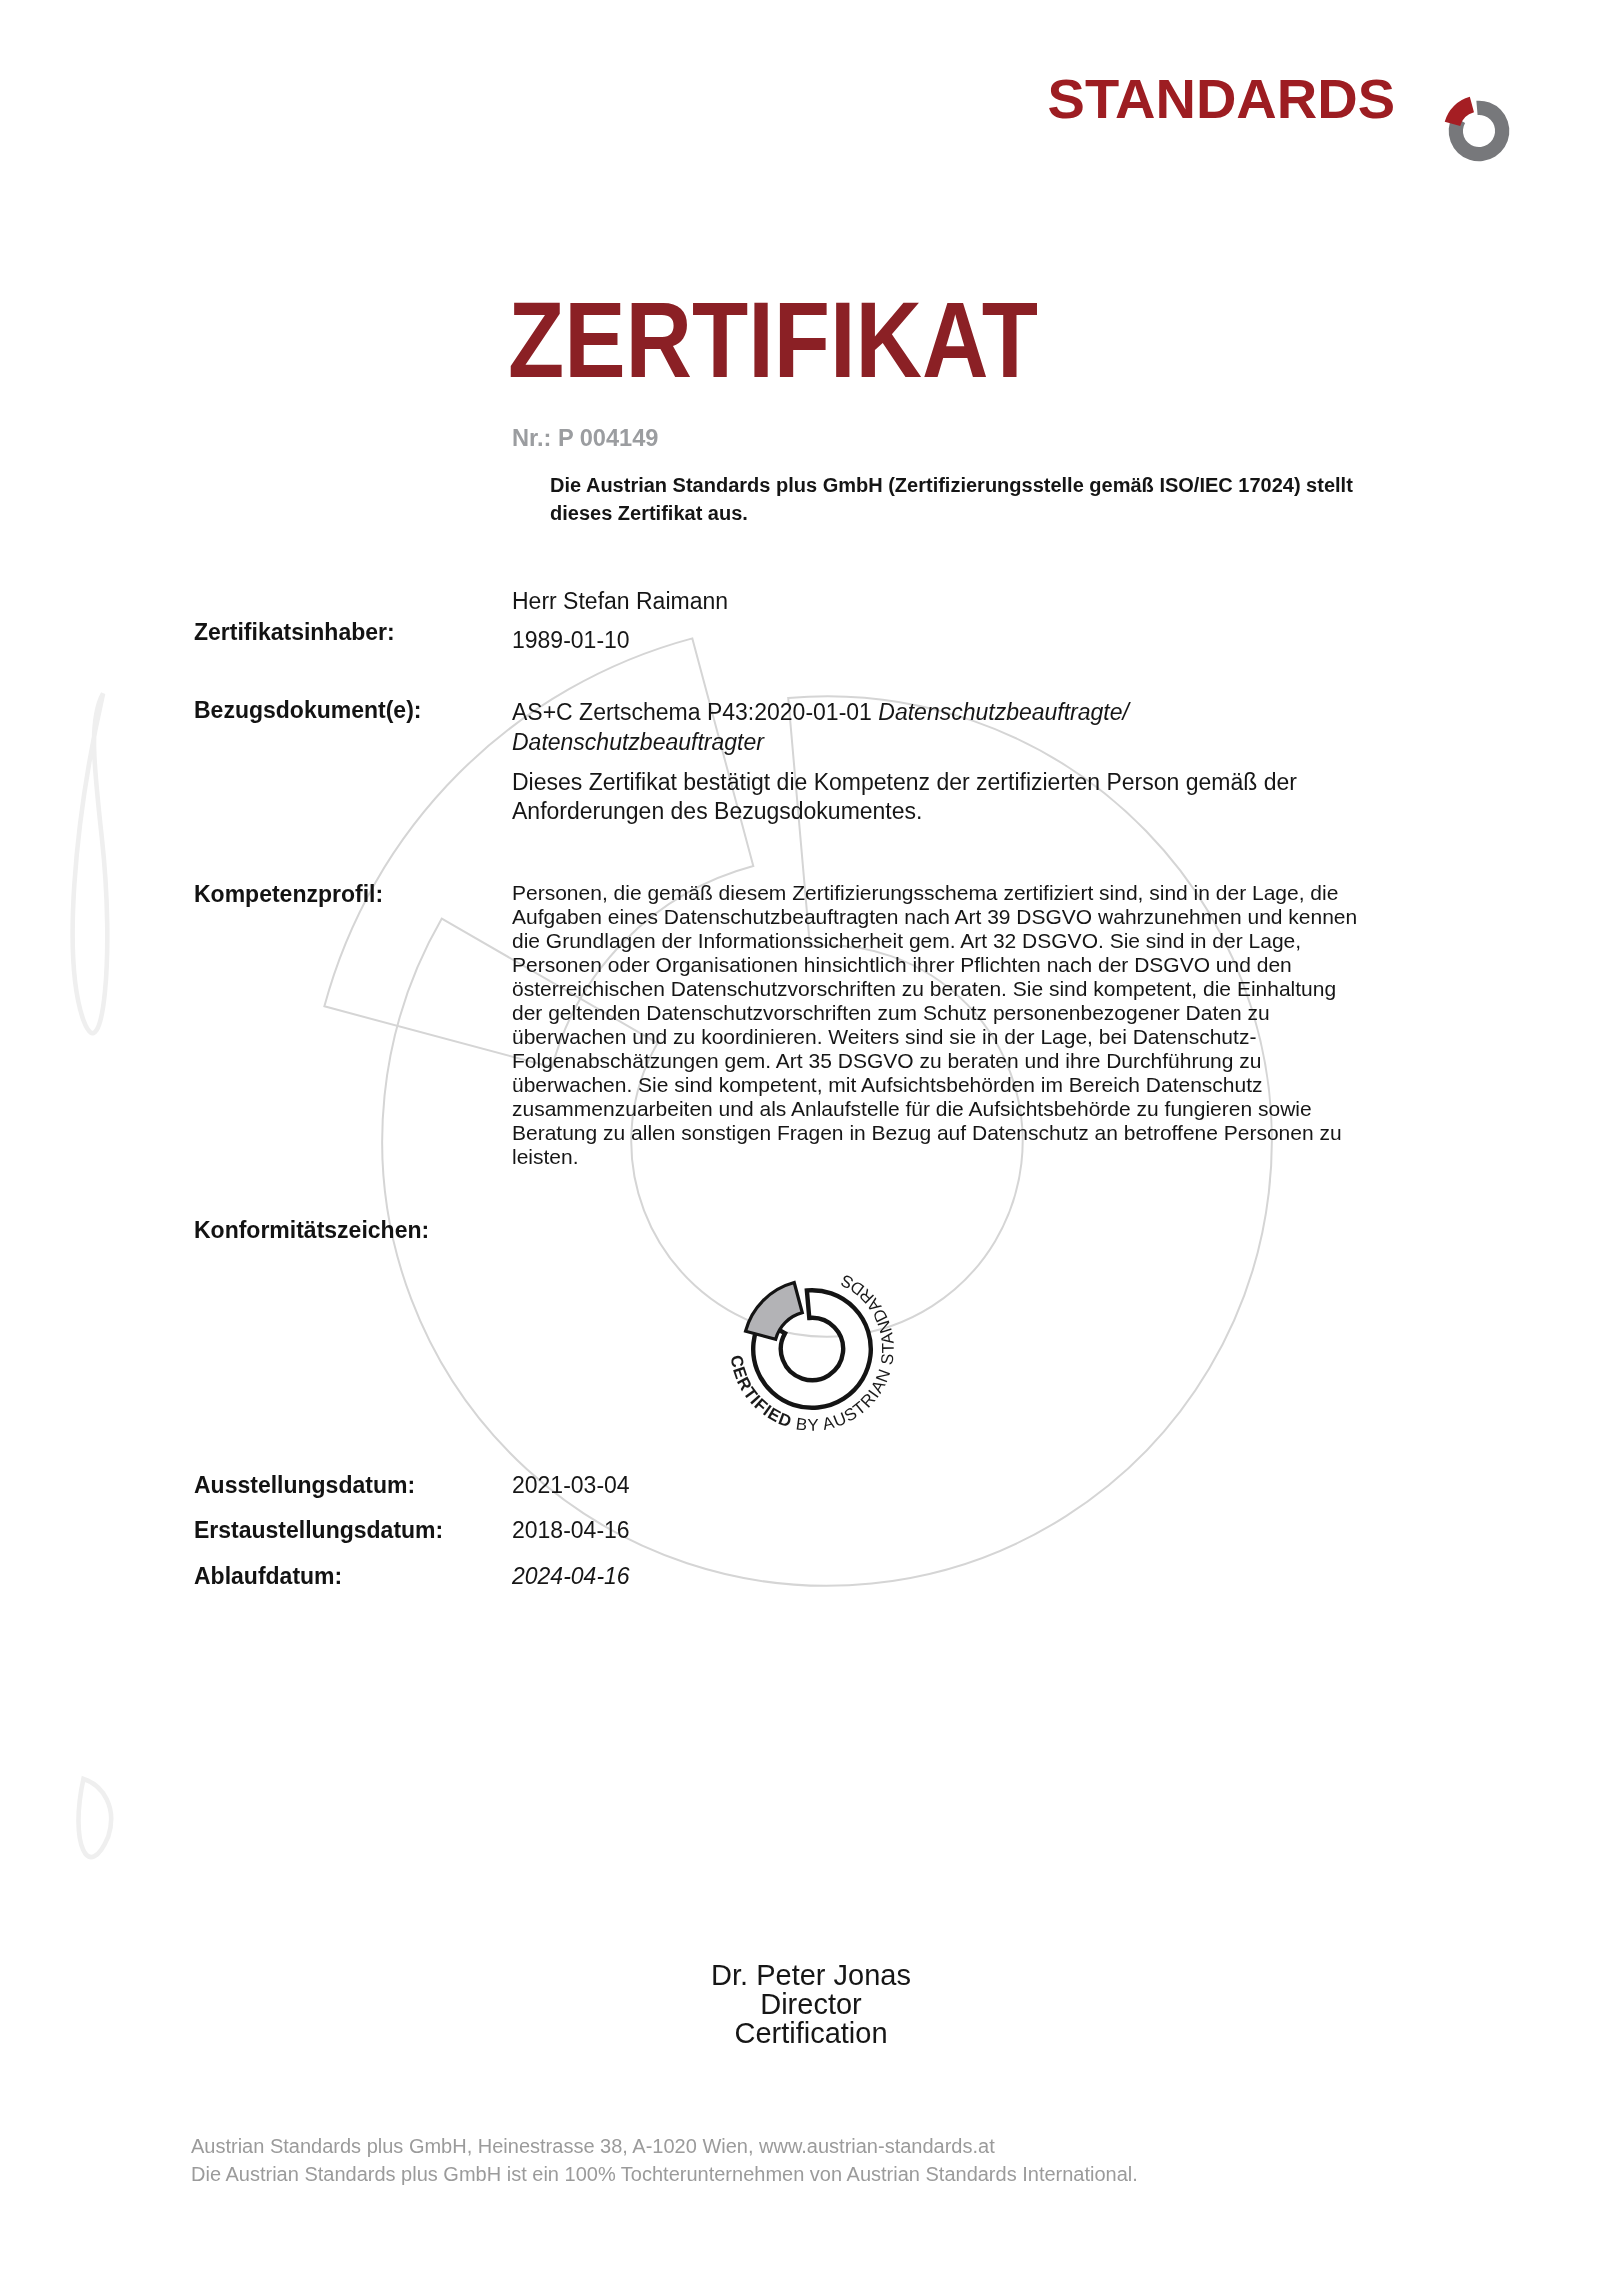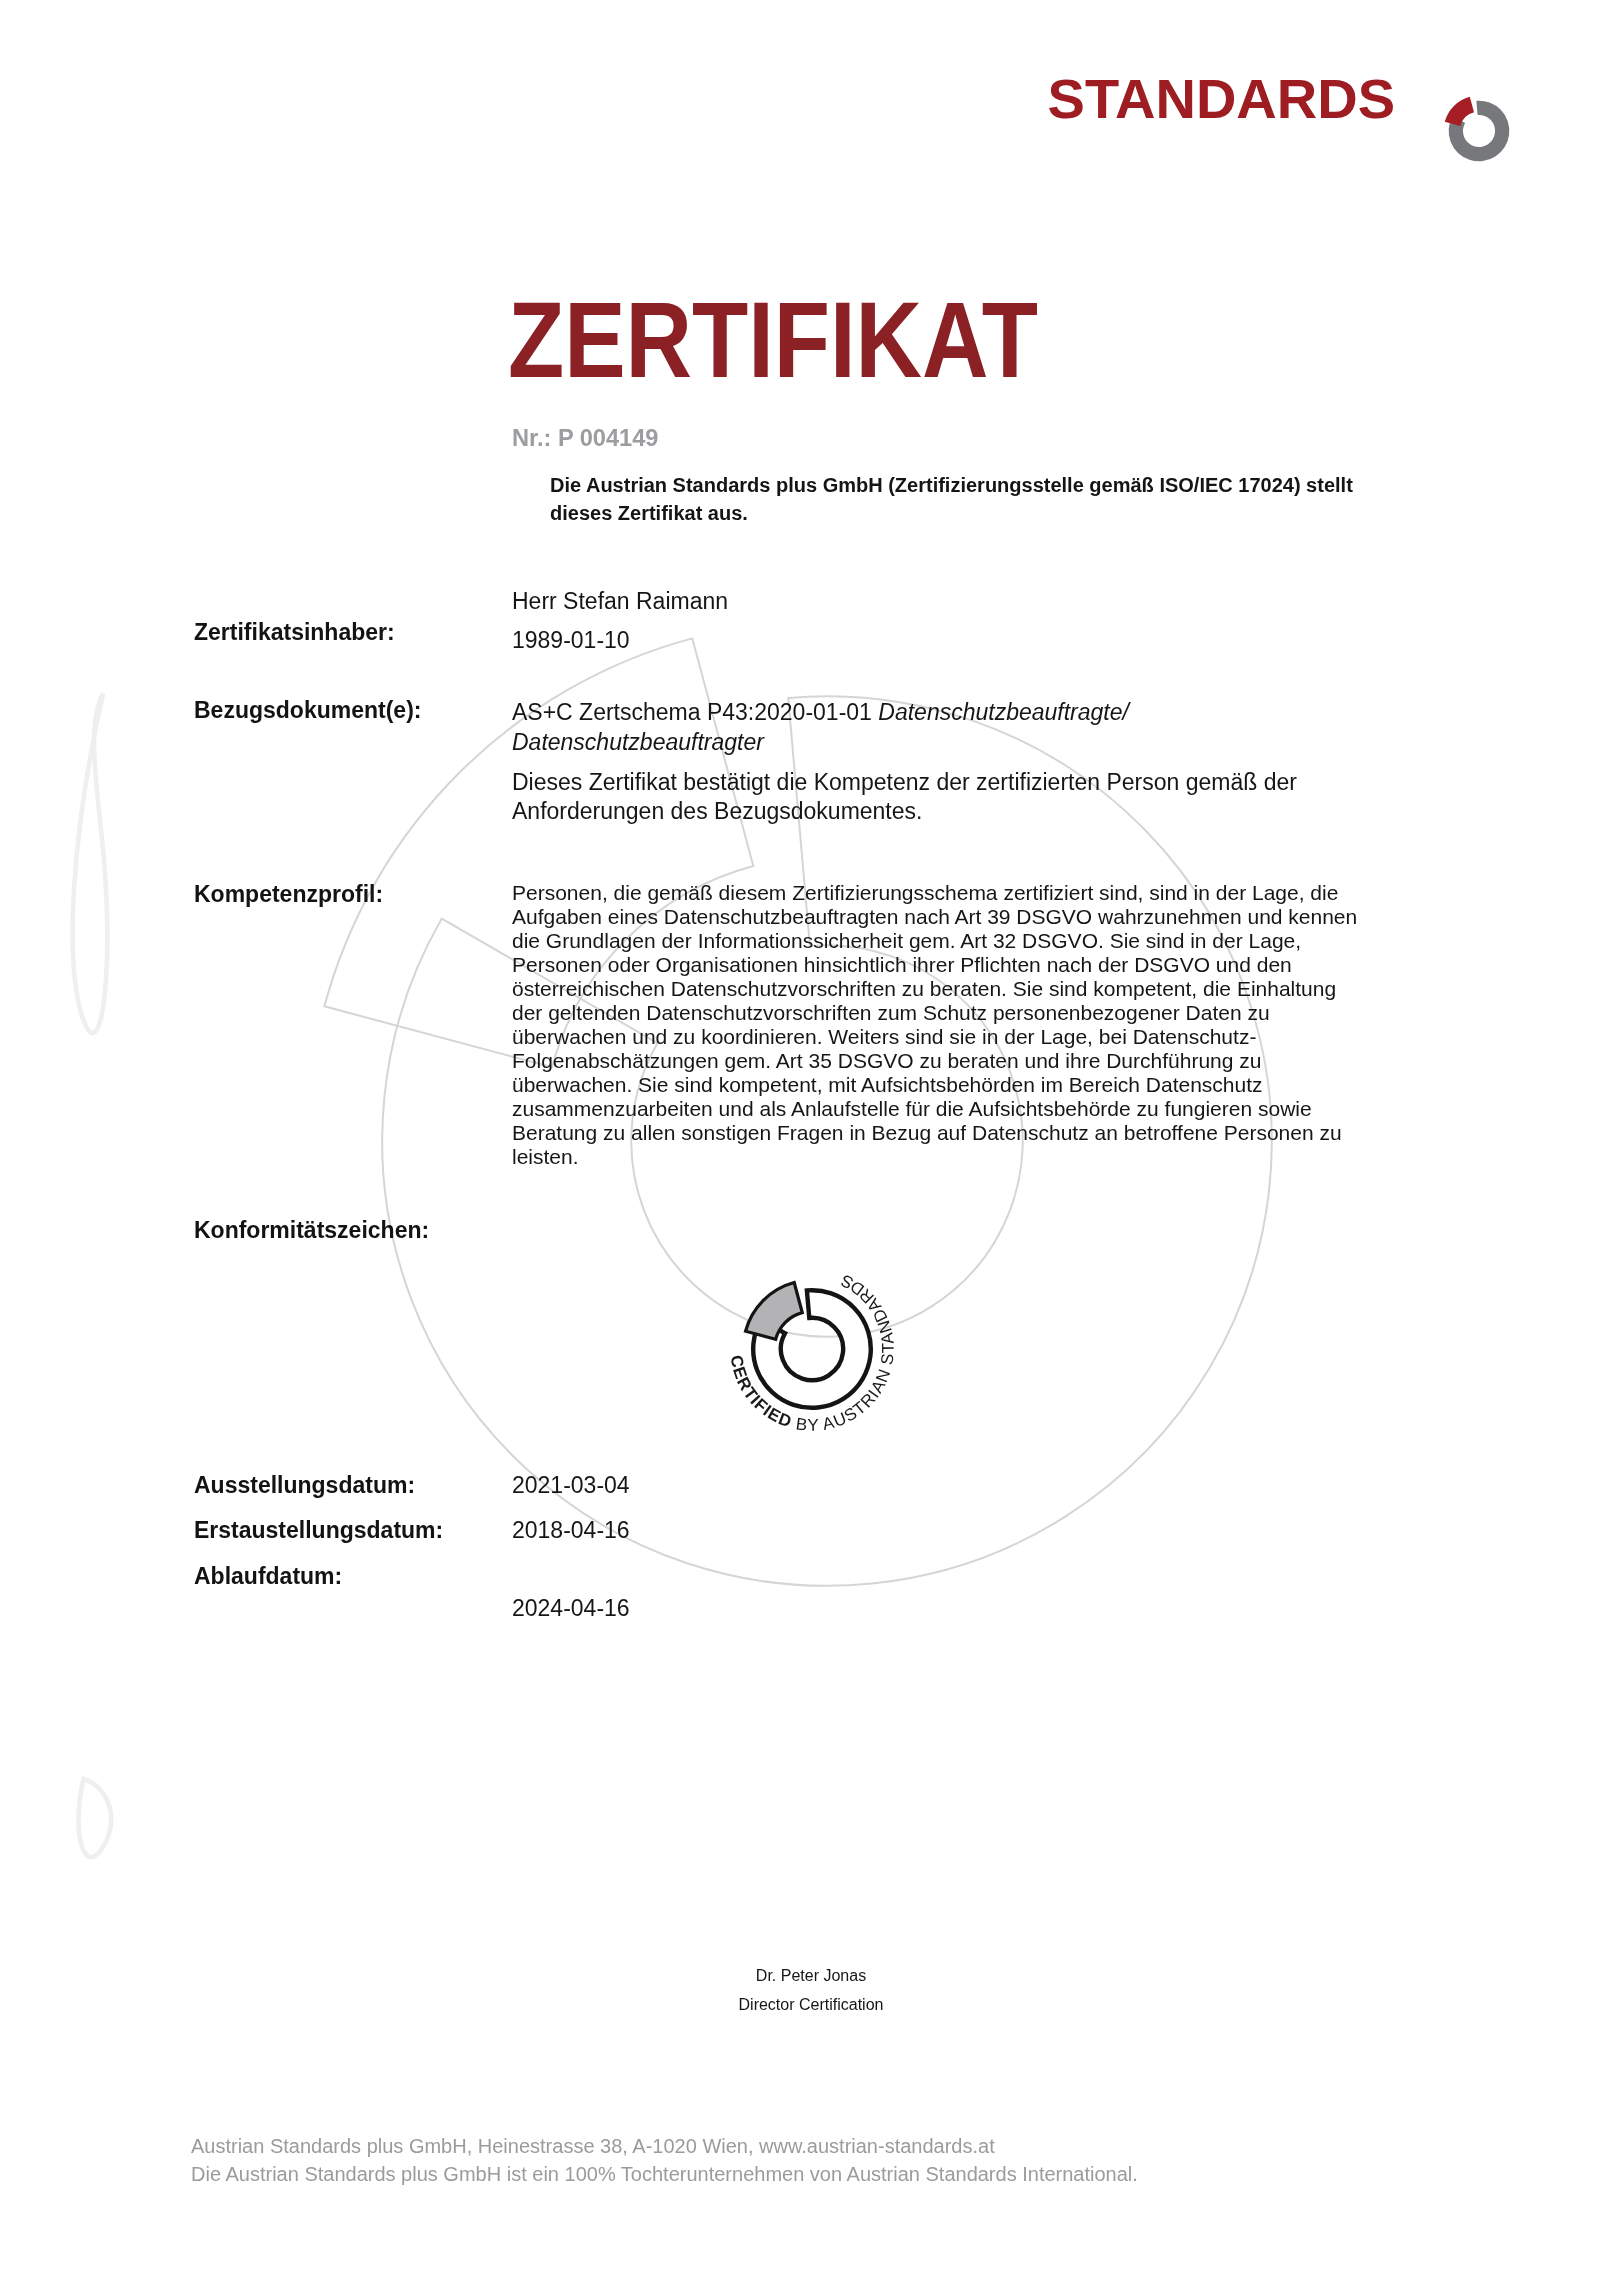--- a/index.html
+++ b/index.html
@@ -24,21 +24,21 @@
     transform:scaleX(.86);transform-origin:0 0;
   }
   .cert-no{position:absolute;left:512px;top:425px;font-size:23.6px;font-weight:700;color:#9b9da0;white-space:nowrap;}
   .intro{position:absolute;left:512px;top:472px;width:805px;font-size:20px;line-height:27.5px;font-weight:700;color:#151515;margin-left:38px;}
   
   .field-label{position:absolute;left:194px;font-size:23px;font-weight:700;color:#131313;white-space:nowrap;}
   .field-value{position:absolute;left:512px;font-size:23px;color:#161616;}
   .ref-doc{line-height:30px;}
   .ref-note{width:844px;line-height:29px;}
   .competence{width:850px;font-size:21px;line-height:24px;}
-  .sig{position:absolute;left:680px;top:1961px;width:262px;text-align:center;font-size:16px;line-height:29px;color:#161616;}
+  .sig{position:absolute;left:680px;top:1961px;width:262px;text-align:center;font-size:29px;line-height:29px;color:#161616;}
   .footer{position:absolute;left:191px;top:2133px;font-size:20px;line-height:27.5px;color:#9b9b9b;white-space:nowrap;}
   .seal{position:absolute;left:714px;top:1251px;}
   .watermark{position:absolute;left:271px;top:585px;pointer-events:none;}
   .artifacts{position:absolute;left:5.2px;top:680px;pointer-events:none;}
   em{font-style:italic;}
 </style>
 </head>
 <body>
 
 <div class="page">
@@ -97,21 +97,21 @@
     </text>
   </svg>
 
   <div class="field-label" style="top:1472px;">Ausstellungsdatum:</div>
   <div class="field-value" style="top:1472px;">2021-03-04</div>
 
   <div class="field-label" style="top:1517px;">Erstaustellungsdatum:</div>
   <div class="field-value" style="top:1517px;">2018-04-16</div>
 
   <div class="field-label" style="top:1563px;">Ablaufdatum:</div>
-  <div class="field-value" style="top:1595px;">2024-04-16</div>
+  <div class="field-value" style="top:1563px;font-style:italic;">2024-04-16</div>
 
   <div class="sig">
     <div>Dr. Peter Jonas</div>
     <div>Director Certification</div>
   </div>
 
   <div class="footer">
     <div>Austrian Standards plus GmbH, Heinestrasse 38, A-1020 Wien, www.austrian-standards.at</div>
     <div>Die Austrian Standards plus GmbH ist ein 100% Tochterunternehmen von Austrian Standards International.</div>
   </div>

